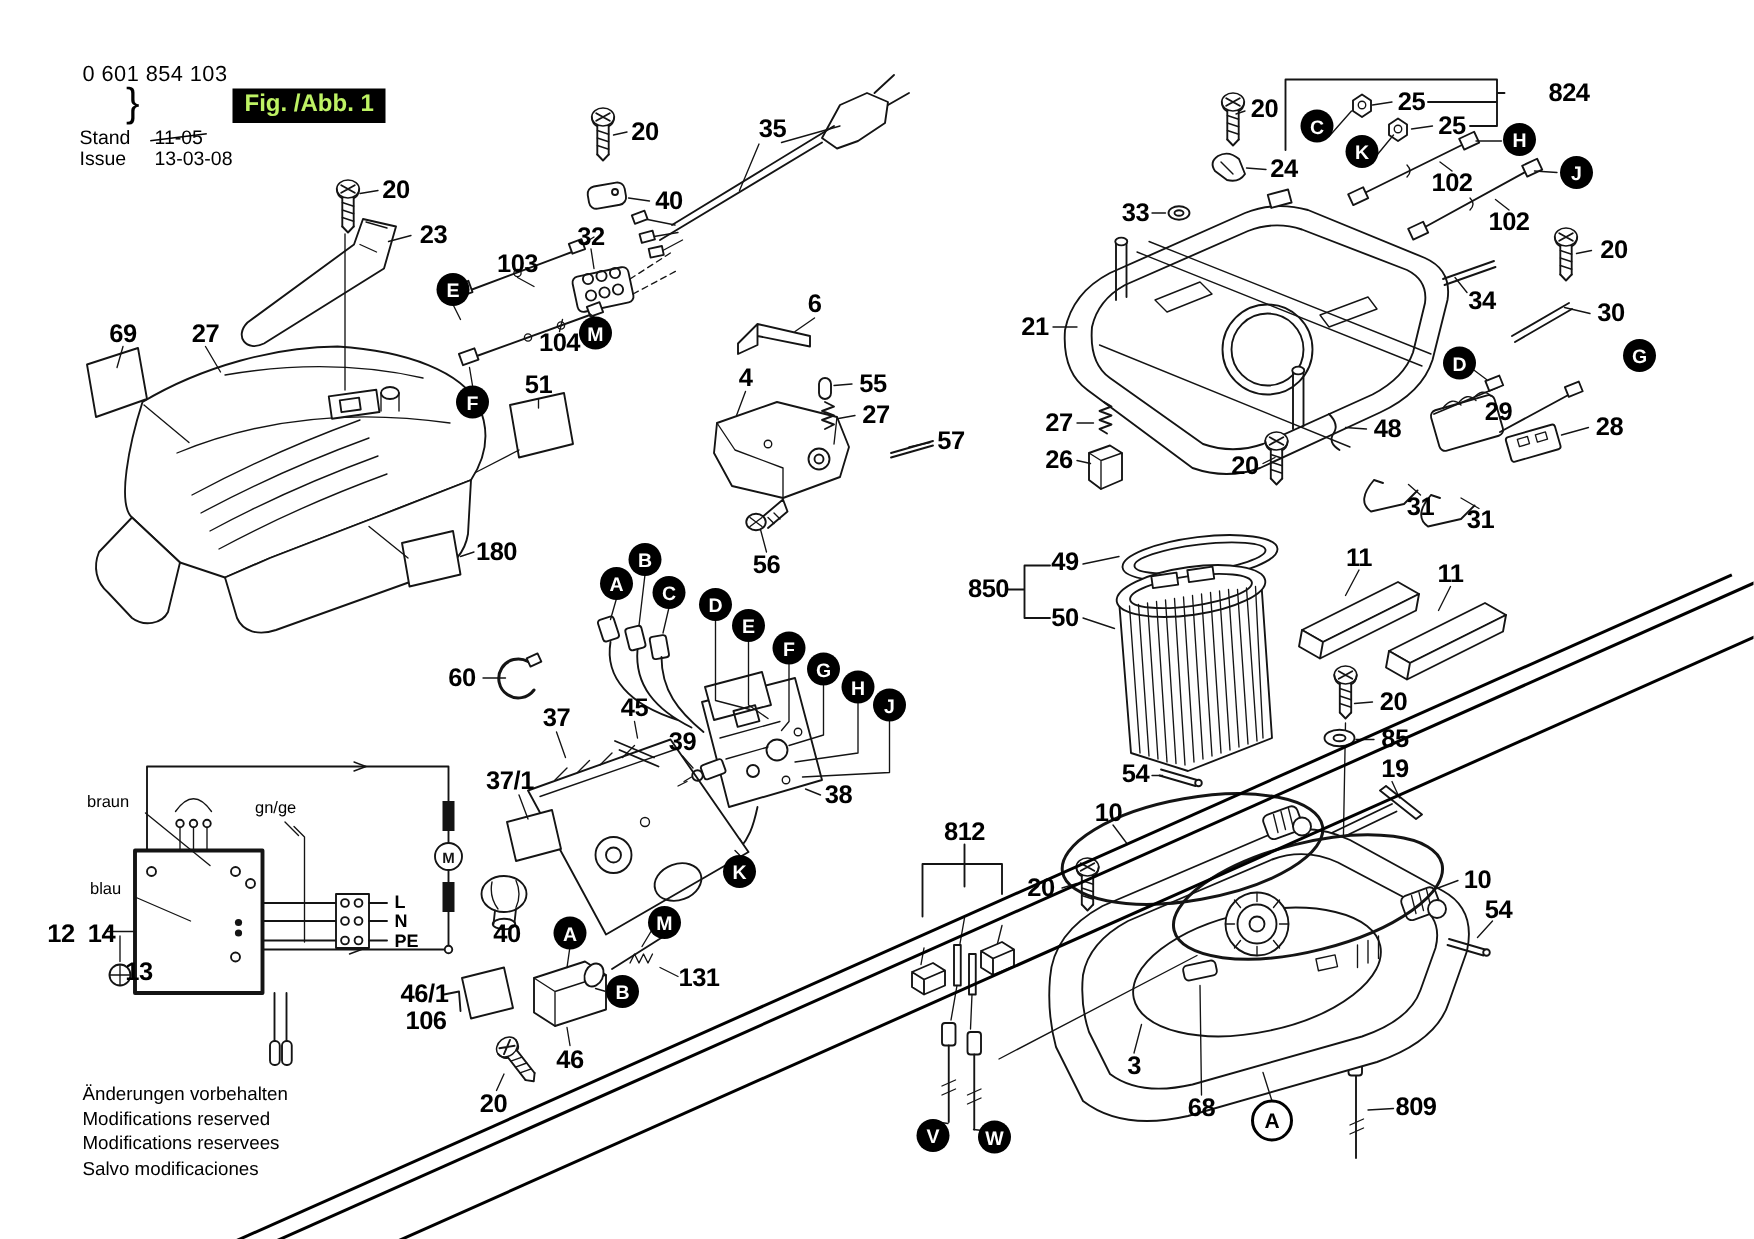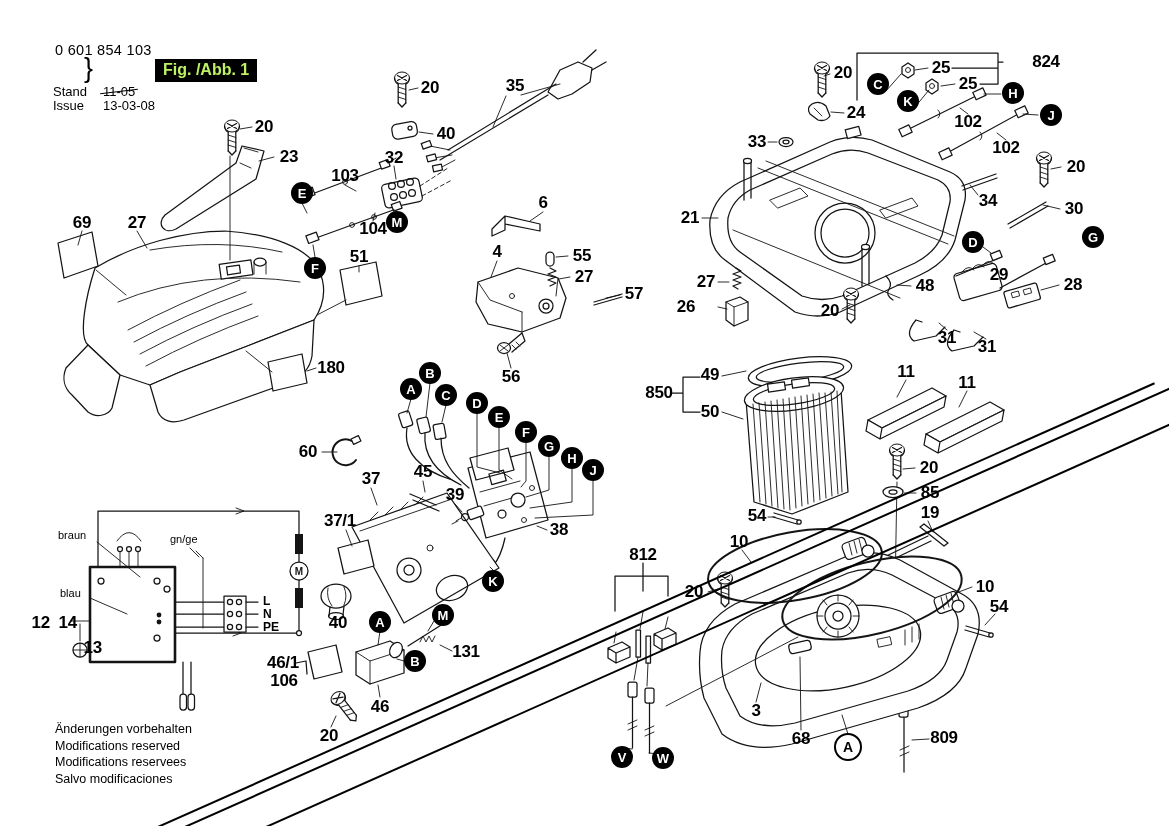--- a/index.html
+++ b/index.html
@@ -491,21 +491,21 @@
       <div class="co num" style="left: 843px; top: 73px;">20</div>
       <div class="co num" style="left: 856px; top: 113px;">24</div>
       <div class="co num" style="left: 757px; top: 142px;">33</div>
       <div class="co num" style="left: 690px; top: 218px;">21</div>
       <div class="co num" style="left: 988px; top: 201px;">34</div>
       <div class="co num" style="left: 1076px; top: 167px;">20</div>
       <div class="co num" style="left: 1074px; top: 209px;">30</div>
       <div class="co num" style="left: 999px; top: 275px;">29</div>
       <div class="co num" style="left: 1073px; top: 285px;">28</div>
       <div class="co num" style="left: 706px; top: 282px;">27</div>
-      <div class="co num" style="left: 686px; top: 307px;">26</div>
+      <div class="co num" style="left: 706px; top: 307px;">26</div>
       <div class="co num" style="left: 925px; top: 286px;">48</div>
       <div class="co num" style="left: 830px; top: 311px;">20</div>
       <div class="co num" style="left: 947px; top: 338px;">31</div>
       <div class="co num" style="left: 987px; top: 347px;">31</div>
       <div class="co num" style="left: 659px; top: 393px;">850</div>
       <div class="co num" style="left: 710px; top: 375px;">49</div>
       <div class="co num" style="left: 710px; top: 412px;">50</div>
       <div class="co num" style="left: 906px; top: 372px;">11</div>
       <div class="co num" style="left: 967px; top: 383px;">11</div>
       <div class="co num" style="left: 929px; top: 468px;">20</div>

